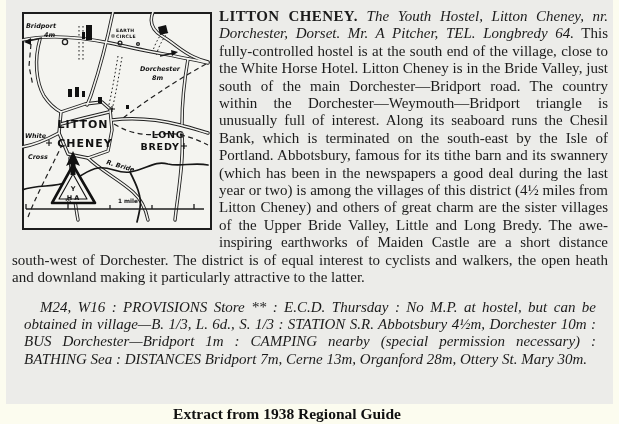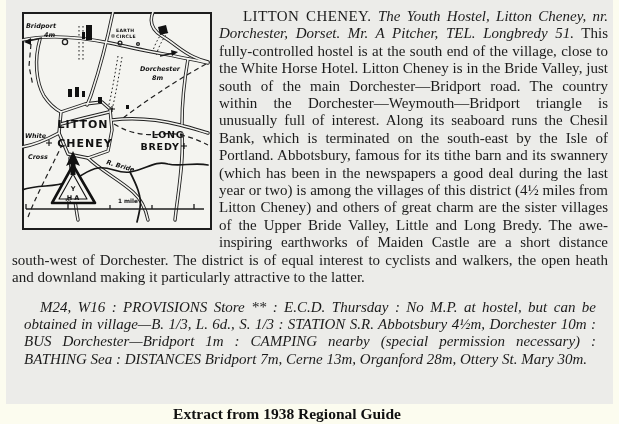--- a/index.html
+++ b/index.html
@@ -14,21 +14,21 @@
     background:#ecece9;
     box-sizing:border-box;
     padding:8px 5px 0 6px;
   }
   .article{
     font-size:15px;line-height:17.4px;color:#1b1b1b;
     text-align:justify;
   }
   .para{margin:0;}
   .services{margin:12px;text-indent:16px;font-style:italic;}
-  .entry-title{font-weight:normal;letter-spacing:0.4px;margin-left:24px;}
+  .entry-title{font-weight:bold;letter-spacing:0.4px;}
   .entry-intro{font-style:italic;}
   .map-figure{float:left;width:190px;height:218px;margin:4px 7px 6px 10px;}
   .caption-bar{
     position:absolute;left:0;top:404px;width:574px;height:20px;
     text-align:center;font-weight:bold;font-size:15.5px;line-height:19px;color:#111;
   }
   
   .rd-u{stroke:#1f1f1f;stroke-width:3.4;fill:none;stroke-linecap:round;stroke-linejoin:round}
   .rd-o{stroke:#f4f4f0;stroke-width:1.6;fill:none;stroke-linecap:round;stroke-linejoin:round}
   .dash{stroke:#1f1f1f;stroke-width:1.2;fill:none;stroke-dasharray:5,3.5}
@@ -159,20 +159,20 @@
         <text class="map-mid" x="146" y="126" text-anchor="middle">LONG</text>
         <text class="map-mid" x="138" y="138" text-anchor="middle">BREDY</text>
         <text class="map-hand" x="3" y="126" font-size="6">White</text>
         <text class="map-hand" x="6" y="147" font-size="6">Cross</text>
         <text class="map-hand" x="84" y="152" font-size="5.8" transform="rotate(16 84 152)">R. Bride</text>
       </g>
     </svg>
 
     <p class="para">
       <span class="entry-title">LITTON CHENEY.</span>
-      <span class="entry-intro">The Youth Hostel, Litton Cheney, nr. Dorchester, Dorset. Mr. A Pitcher, TEL. Longbredy 51.</span>
+      <span class="entry-intro">The Youth Hostel, Litton Cheney, nr. Dorchester, Dorset. Mr. A Pitcher, TEL. Longbredy 64.</span>
       <span>This fully-controlled hostel is at the south end of the village, close to the White Horse Hotel. Litton Cheney is in the Bride Valley, just south of the main Dorchester—Bridport road. The country within the Dorchester—Weymouth—Bridport triangle is unusually full of interest. Along its seaboard runs the Chesil Bank, which is terminated on the south-east by the Isle of Portland. Abbotsbury, famous for its tithe barn and its swannery (which has been in the newspapers a good deal during the last year or two) is among the villages of this district (4½ miles from Litton Cheney) and others of great charm are the sister villages of the Upper Bride Valley, Little and Long Bredy. The awe-inspiring earthworks of Maiden Castle are a short distance south-west of Dorchester. The district is of equal interest to cyclists and walkers, the open heath and downland making it particularly attractive to the latter.</span>
     </p>
     <p class="para services">M24, W16 : PROVISIONS Store ** : E.C.D. Thursday : No M.P. at hostel, but can be obtained in village—B. 1/3, L. 6d., S. 1/3 : STATION S.R. Abbotsbury 4½m, Dorchester 10m : BUS Dorchester—Bridport 1m : CAMPING nearby (special permission necessary) : BATHING Sea : DISTANCES Bridport 7m, Cerne 13m, Organford 28m, Ottery St. Mary 30m.</p>
   </div>
 </div>
 
 <div class="caption-bar">Extract from 1938 Regional Guide</div>
 
 </body></html>

